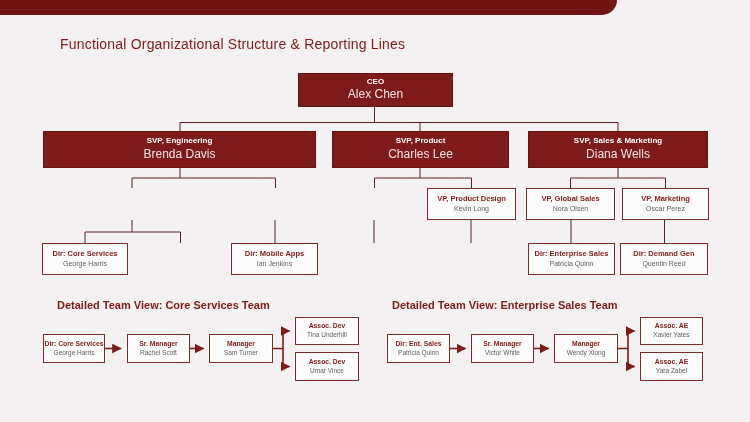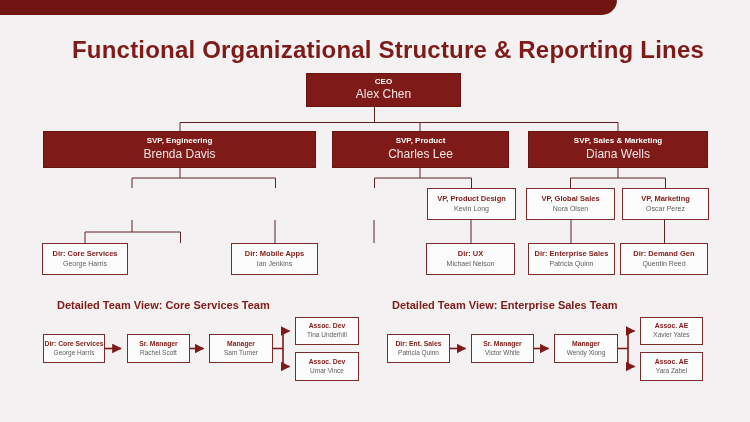--- a/index.html
+++ b/index.html
@@ -6,42 +6,42 @@
   #slide{
     position:relative;width:750px;height:422px;overflow:hidden;
     background:#F4F1F2;
     font-family:"Liberation Sans", sans-serif;
   }
   #topbar{
     position:absolute;left:0;top:0;width:617px;height:15px;
     background:#701512;border-bottom-right-radius:20px;
   }
   #main-title{
-    position:absolute;left:72px;top:36px;width:640px;
-    font-size:24px;font-weight:bold;color:#7E1A17;letter-spacing:0.2px;
+    position:absolute;left:60px;top:36px;width:640px;
+    font-size:14px;font-weight:normal;color:#7E1A17;letter-spacing:0.2px;
   }
   svg.overlay{position:absolute;left:0;top:0;width:750px;height:422px;}
   .node{
     position:absolute;display:flex;flex-direction:column;justify-content:center;
     align-items:center;text-align:center;line-height:1.32;
     background:#FDFCFC;border:1px solid #7B2B28;box-sizing:border-box;
   }
   .node.filled{background:#7E1A17;border:1px solid #6A1412;}
   .nt{font-weight:bold;font-size:7.5px;color:#7E1A17;display:block;}
   .nn{font-size:7px;color:#5D5D5D;display:block;}
   .filled .nt{color:#FFFFFF;font-size:8px;}
   .filled .nn{color:#F2E6E5;font-size:12px;}
   .mini{border-width:1.5px;}
   .mini .nt{font-size:6.8px;}
   .mini .nn{font-size:6.5px;}
   .team-heading{
     position:absolute;font-size:11px;font-weight:bold;color:#7E1A17;white-space:nowrap;
   }
   
-  #ceo{left:306px;top:73px;width:155px;height:34px}
+  #ceo{left:298px;top:73px;width:155px;height:34px}
   #svp0{left:43px;top:131px;width:273px;height:37px}
   #svp1{left:332px;top:131px;width:177px;height:37px}
   #svp2{left:528px;top:131px;width:180px;height:37px}
   #vp0,#vp1,#vp2,#vp3,#vp4,#vp5,
   #dir0,#dir1,#dir2,#dir3,#dir4,#dir5,#dir6{height:32px}
   #vp0{left:42px;top:188px;width:180px}
   #vp1{left:231px;top:188px;width:89px}
   #vp2{left:330px;top:188px;width:89px}
   #vp3{left:427px;top:188px;width:89px}
   #vp4{left:526px;top:188px;width:89px}
@@ -139,24 +139,20 @@
   </div>
 
   <div class="node" id="dir0">
     <span class="nt">Dir: Core Services</span>
     <span class="nn">George Harris</span>
   </div>
   <div class="node" id="dir2">
     <span class="nt">Dir: Mobile Apps</span>
     <span class="nn">Ian Jenkins</span>
   </div>
-  <div class="node" id="dir4">
-    <span class="nt">Dir: UX</span>
-    <span class="nn">Michael Nelson</span>
-  </div>
   <div class="node" id="dir5">
     <span class="nt">Dir: Enterprise Sales</span>
     <span class="nn">Patricia Quinn</span>
   </div>
   <div class="node" id="dir6">
     <span class="nt">Dir: Demand Gen</span>
     <span class="nn">Quentin Reed</span>
   </div>
 
   <div class="team-heading" id="teamA-h">Detailed Team View: Core Services Team</div>

